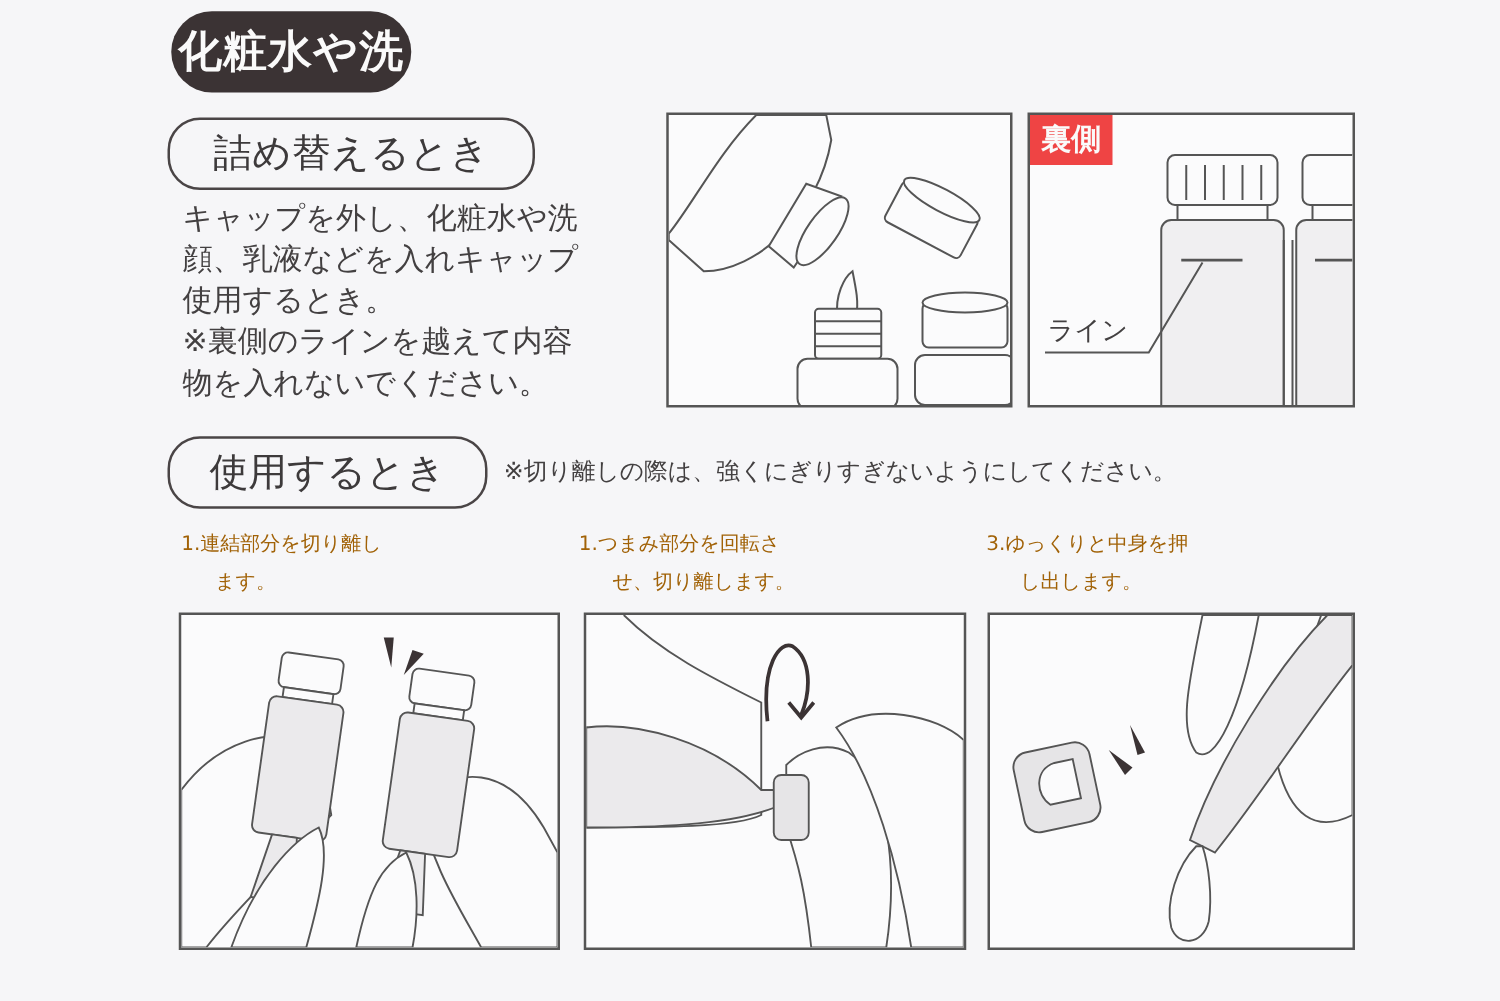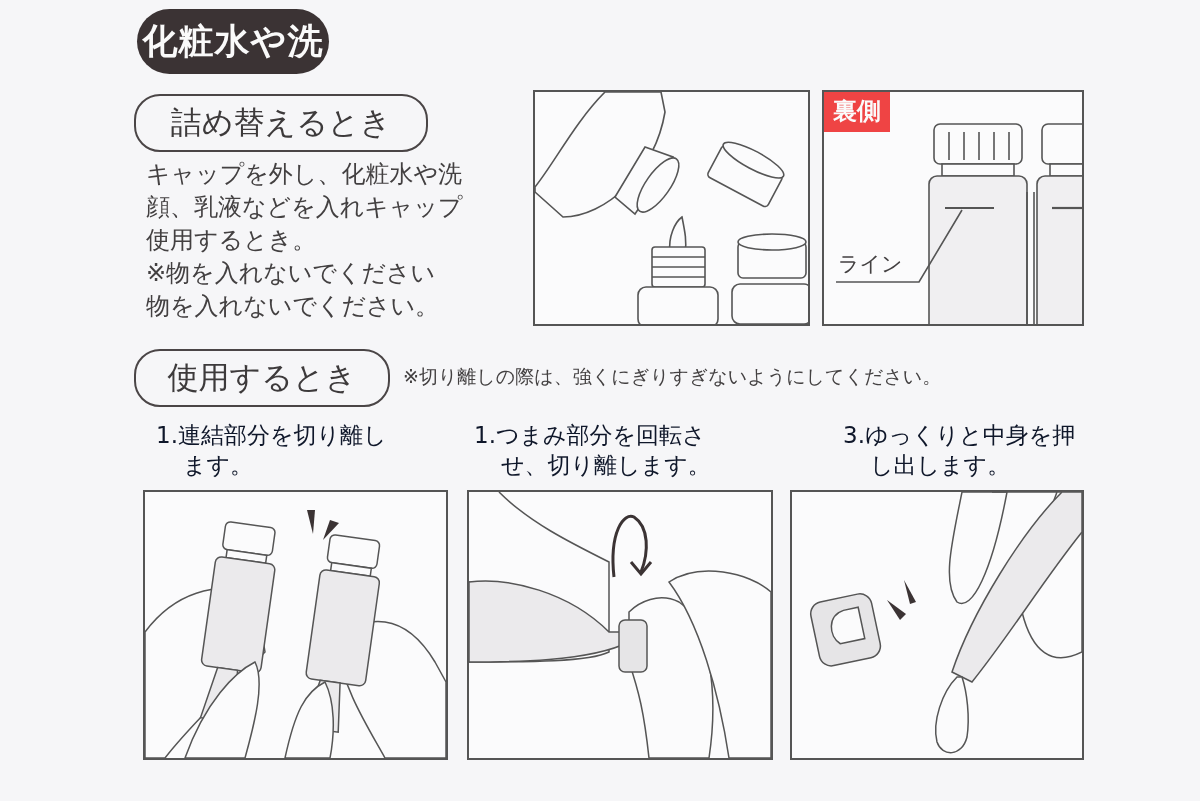--- a/index.html
+++ b/index.html
@@ -8,37 +8,37 @@
   .abs{position:absolute;}
   .main-pill{left:137px;top:9px;width:192px;height:65px;background:#3b3334;border-radius:33px;
        color:#fafafa;font-size:35px;font-weight:bold;display:flex;align-items:center;justify-content:center;letter-spacing:1px;}
   .sub-pill{border:2px solid #4a4546;border-radius:26px;background:transparent;color:#3d3a3b;
        display:flex;align-items:center;justify-content:center;font-size:31px;}
   .refill-pill{left:134px;top:94px;width:290px;height:54px;}
   .use-pill{left:134px;top:349px;width:252px;height:54px;}
   .para{left:146px;top:158px;width:380px;font-size:24px;line-height:33px;color:#434041;}
   .para div{white-space:nowrap;}
   .note{left:403px;top:364px;font-size:19px;color:#434041;white-space:nowrap;}
-  .step{font-size:23px;line-height:30px;color:#0f172a;white-space:nowrap;margin-left:11px;}
+  .step{font-size:16px;line-height:30px;color:#a16207;white-space:nowrap;}
   .panel{border:2px solid #555;background:#fbfbfc;overflow:hidden;}
   .badge{left:0;top:0;background:#ef4444;color:#fafafa;font-size:24px;font-weight:bold;padding:3px 9px 5px 9px;}
   svg{display:block;}
 </style>
 </head>
 <body>
 
 <div class="abs main-pill">化粧水や洗</div>
 
 <div class="abs sub-pill refill-pill">詰め替えるとき</div>
 
 <div class="abs para">
   <div>キャップを外し、化粧水や洗</div>
   <div>顔、乳液などを入れキャップ</div>
   <div>使用するとき。</div>
-  <div>※物を入れないでください</div>
+  <div>※裏側のラインを越えて内容</div>
   <div>物を入れないでください。</div>
 </div>
 
 <div class="abs panel" style="left:533px;top:90px;width:273px;height:232px;">
   <svg width="273" height="232" viewBox="0 0 273 232">
     <g fill="#fbfbfc" stroke="#555" stroke-width="1.6">
       <path d="M0,100 L28,125 C70,125 120,80 130,20 L126,0 L70,0 C40,30 20,70 0,95 Z"></path>
       <path d="M80,105 L110,55 L138,65 L100,122 Z"></path>
       <ellipse cx="123" cy="93" rx="12" ry="32" transform="rotate(35 123 93)"></ellipse>
       <g transform="rotate(28 200 90)">
@@ -87,21 +87,21 @@
 <div class="abs note">※切り離しの際は、強くにぎりすぎないようにしてください。</div>
 
 <div class="abs step" style="left:145px;top:420px;">
   <div>1.連結部分を切り離し</div>
   <div style="padding-left:27px;">ます。</div>
 </div>
 <div class="abs step" style="left:463px;top:420px;">
   <div>1.つまみ部分を回転さ</div>
   <div style="padding-left:27px;">せ、切り離します。</div>
 </div>
-<div class="abs step" style="left:832px;top:420px;">
+<div class="abs step" style="left:789px;top:420px;">
   <div>3.ゆっくりと中身を押</div>
   <div style="padding-left:27px;">し出します。</div>
 </div>
 
 <div class="abs panel" style="left:143px;top:490px;width:301px;height:266px;">
   <svg width="301" height="266" viewBox="0 0 301 266">
     <g fill="#fbfbfc" stroke="#555" stroke-width="1.5">
       <path d="M0,140 C30,100 70,90 110,100 L120,160 C80,200 40,240 20,266 L0,266 Z"></path>
       <path d="M190,150 C220,120 260,120 290,170 L301,190 L301,266 L240,266 C220,230 200,200 190,150 Z"></path>
       <g transform="rotate(8 95 110)">

